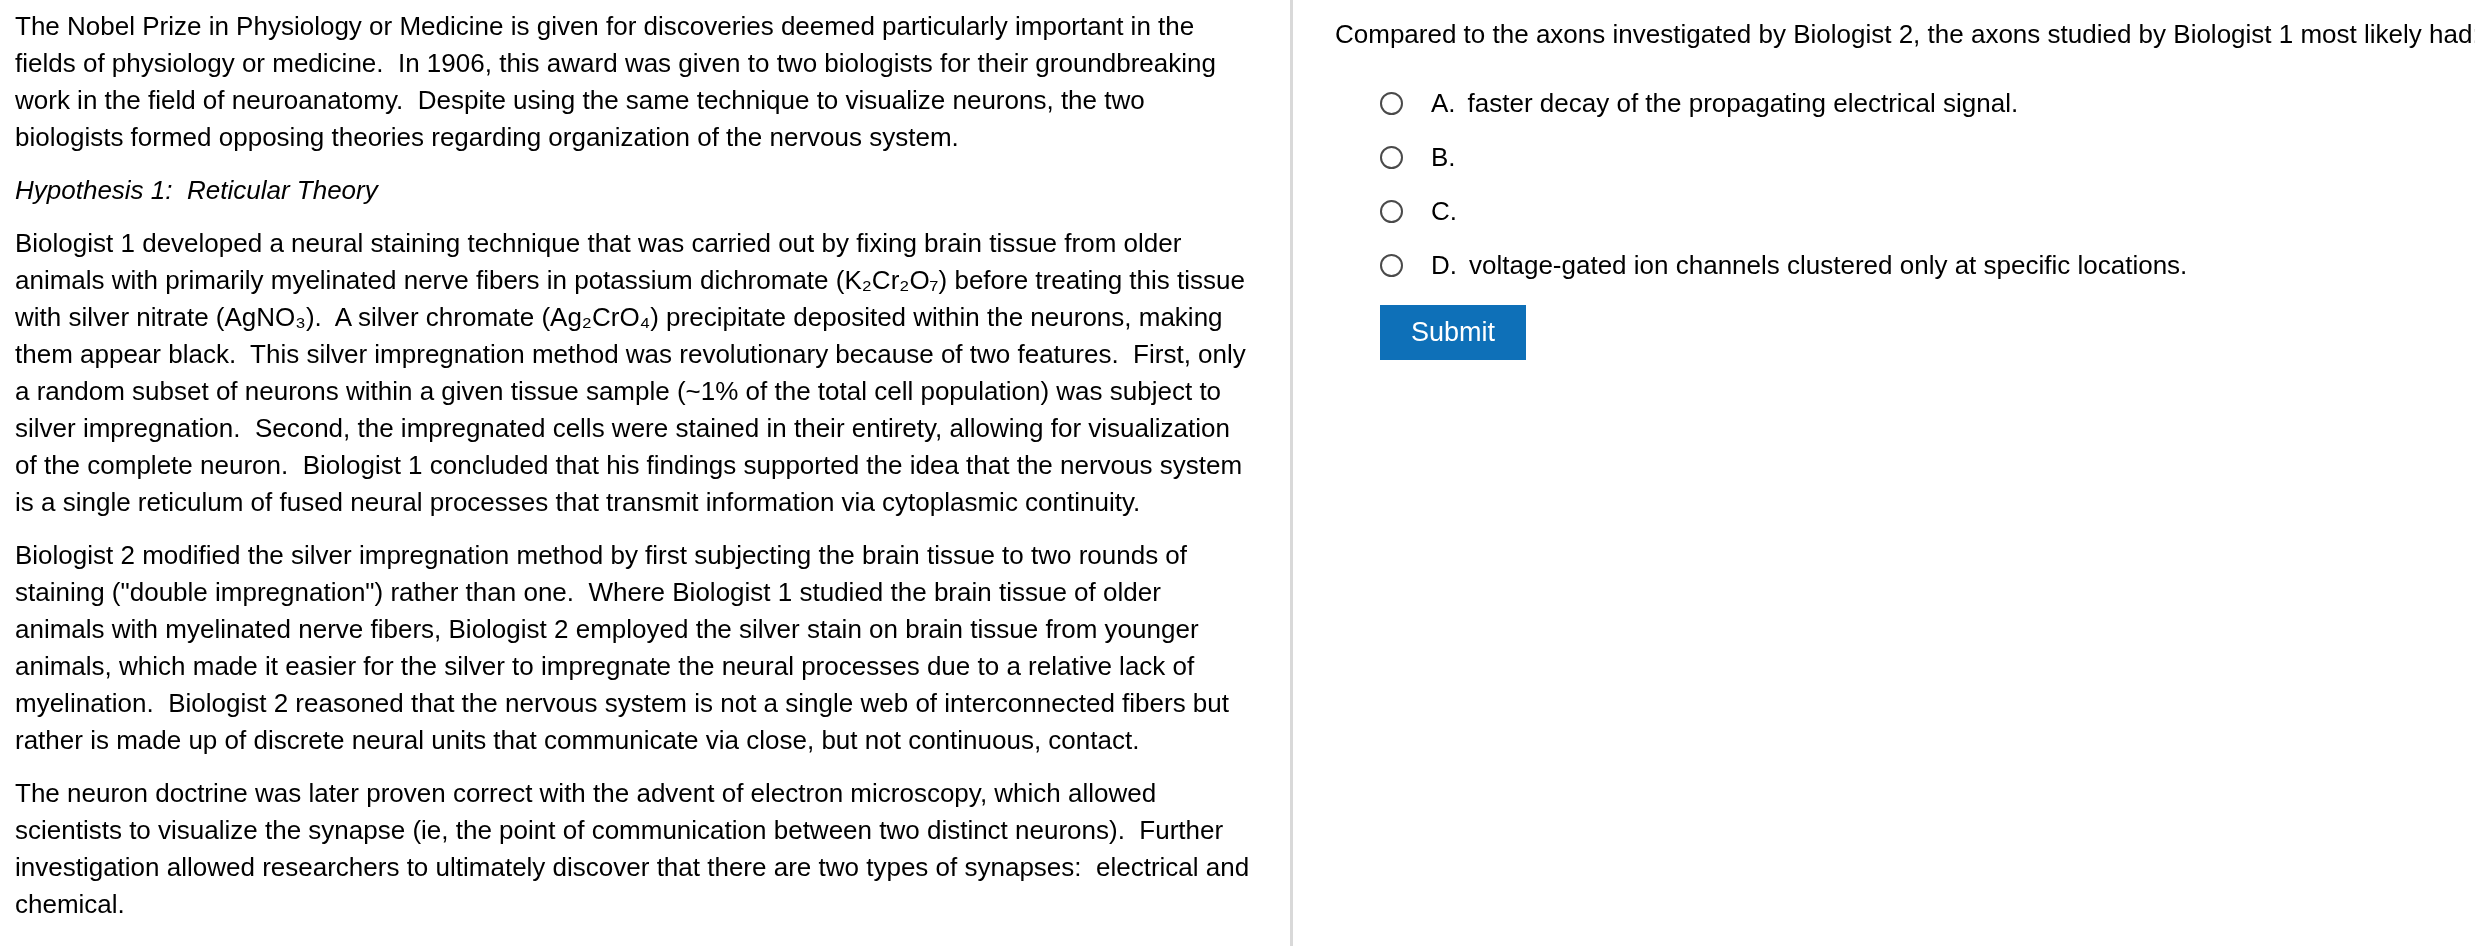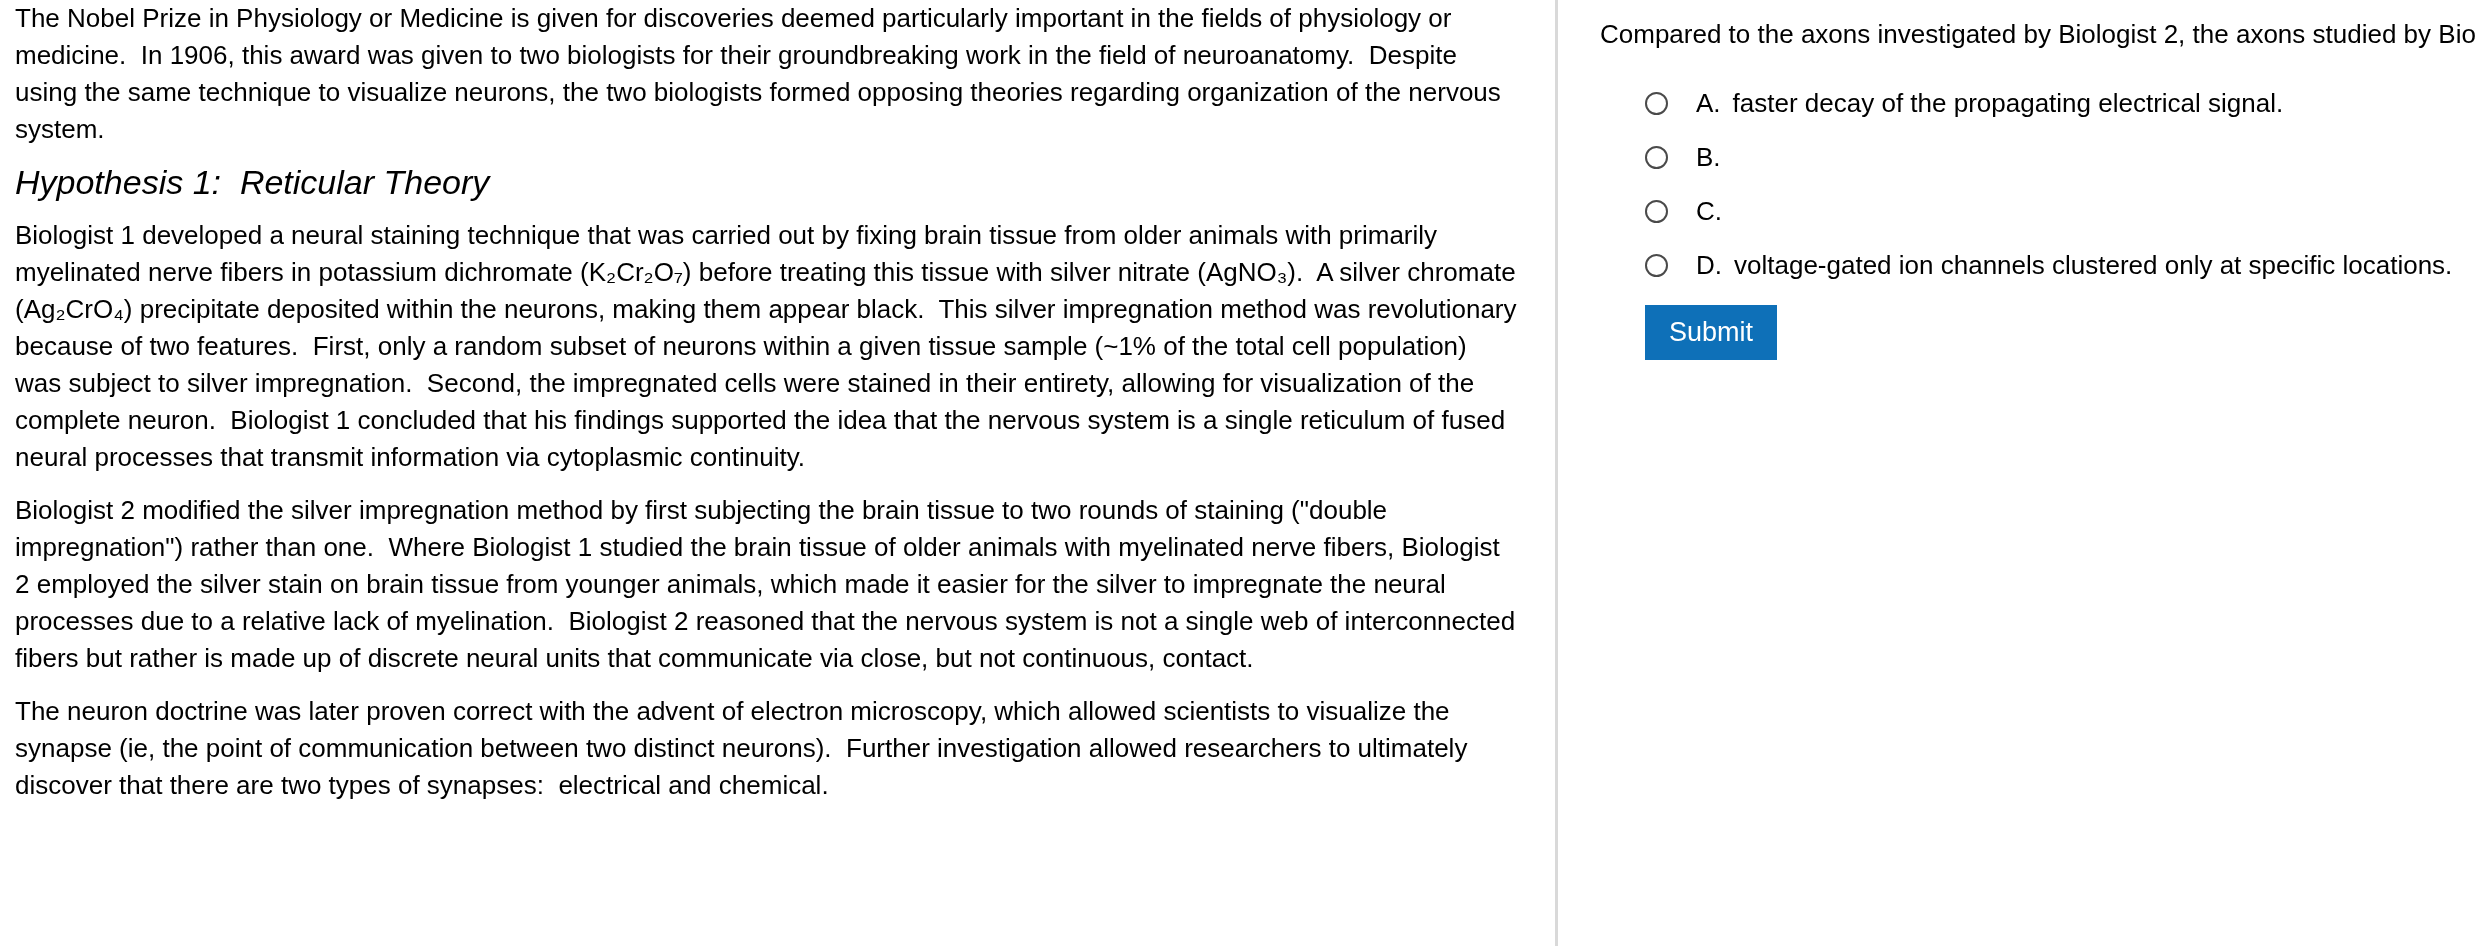--- a/index.html
+++ b/index.html
@@ -12,34 +12,34 @@
     font-family: "Liberation Sans", "DejaVu Sans", sans-serif;
     font-size: 26px;
     overflow: hidden;
   }
   .layout {
     display: flex;
     width: 100%;
     height: 100%;
   }
   .passage-pane {
-    width: 1555px;
+    width: 1290px;
     flex-shrink: 0;
-    padding: 0 38px 0 15px;
+    padding: 8px 38px 0 15px;
     overflow: hidden;
   }
   .passage-pane p {
     margin: 0 0 16px 0;
     line-height: 37px;
     white-space: pre-wrap;
   }
   .hypothesis-heading {
     font-style: italic;
     font-weight: normal;
-    font-size: 34px;
+    font-size: 26px;
     margin: 4px 0 16px 0;
     line-height: 37px;
     white-space: pre-wrap;
   }
   .divider {
     width: 3px;
     flex-shrink: 0;
     background: #d9d9d9;
   }
   .question-pane {
@@ -74,21 +74,21 @@
   .option-letter {
     margin-right: 12px;
     white-space: nowrap;
   }
   .option-text {
     white-space: nowrap;
   }
   .submit-button {
     display: block;
     margin: 22px 0 0 45px;
-    width: 132px;
+    width: 146px;
     height: 55px;
     background: #0e70b8;
     color: #ffffff;
     border: none;
     border-radius: 0;
     font-family: "Liberation Sans", "DejaVu Sans", sans-serif;
     font-size: 27px;
     cursor: pointer;
     text-align: center;
     padding: 0;

